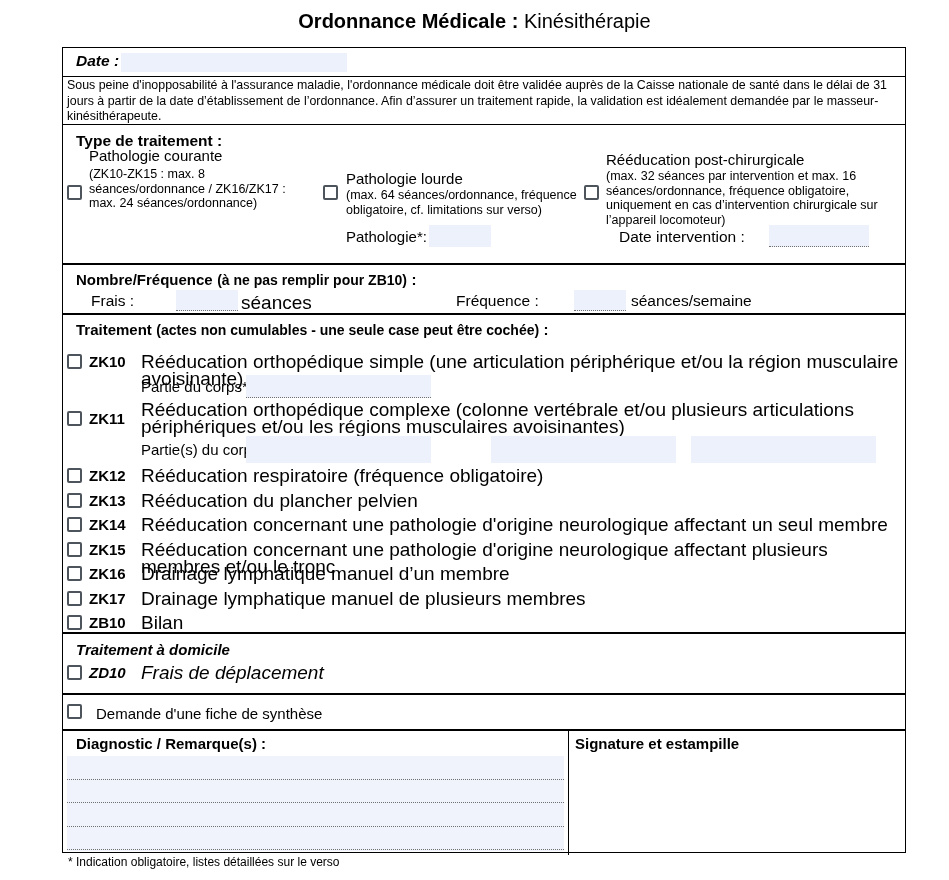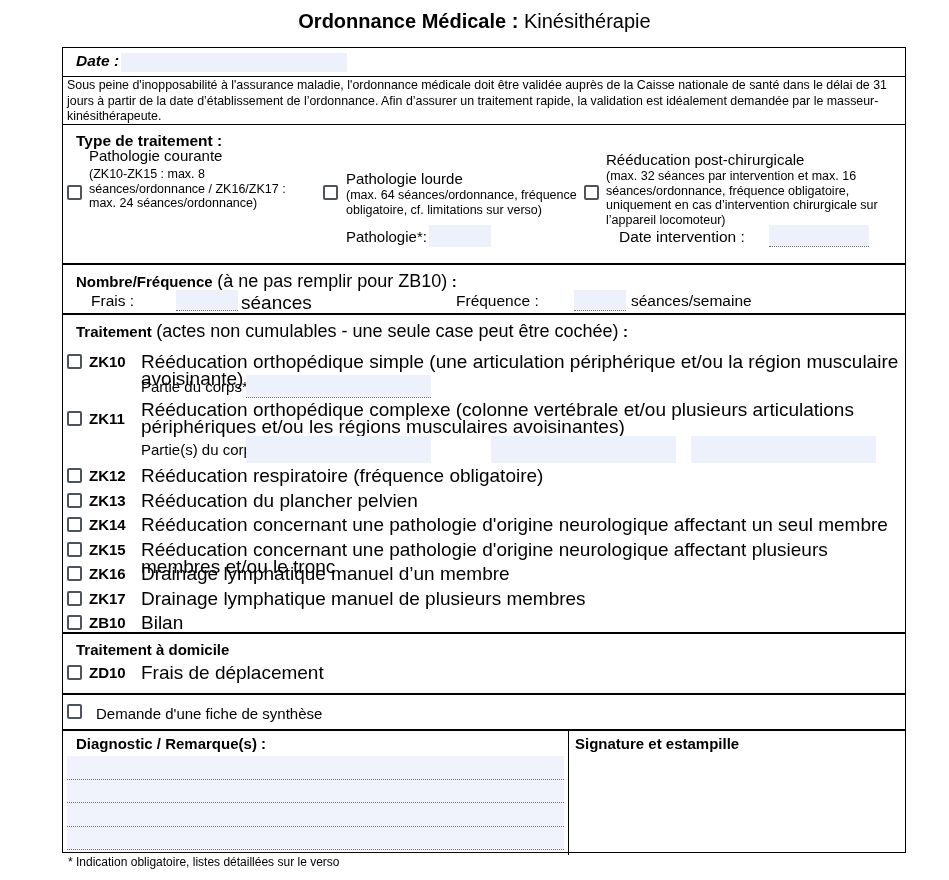--- a/index.html
+++ b/index.html
@@ -19,30 +19,30 @@
   .form {
     position:absolute; left:62px; top:47px; width:844px; height:806px;
     border:1px solid #000;
   }
   .sec { position:absolute; left:0; width:842px; }
   .sec-date        { top:0;    height:28px; }
   .sec-notice      { top:28px; height:48px; border-top:1px solid #000; }
   .sec-type        { top:76px; height:139px; border-top:1px solid #000; }
   .sec-nombre      { top:215px; height:50px;  border-top:2px solid #000; }
   .sec-traitement  { top:265px; height:401px; border-top:2px solid #000; }
-  .sec-domicile    { top:584px; height:61px;  border-top:2px solid #000; }
+  .sec-domicile    { top:584px; height:61px;  border-top:2px solid #000;font-style:italic; }
   .sec-synthese    { top:645px; height:36px;  border-top:2px solid #000; }
   .sec-diagnostic  { top:681px; height:124px; border-top:2px solid #000; }
 
   .abs { position:absolute; }
   .lbl { font-size:15px; white-space:nowrap; }
   .bold { font-weight:700; }
   .bi { font-weight:700; font-style:italic; }
   .note { font-size:12.5px; line-height:14.5px; }
-  .note-b { font-size:18px; font-weight:400; }
+  .note-b { font-size:14px; font-weight:700; }
 
   .field { background:#edf1fb; display:block; }
   .field.dotted { border-bottom:1px dotted #707070; }
 
   .cb {
     width:15px; height:15px; background:#fff;
     border:2px solid #4d545b; border-radius:2px; display:block;
   }
 
   .sec-notice p {

